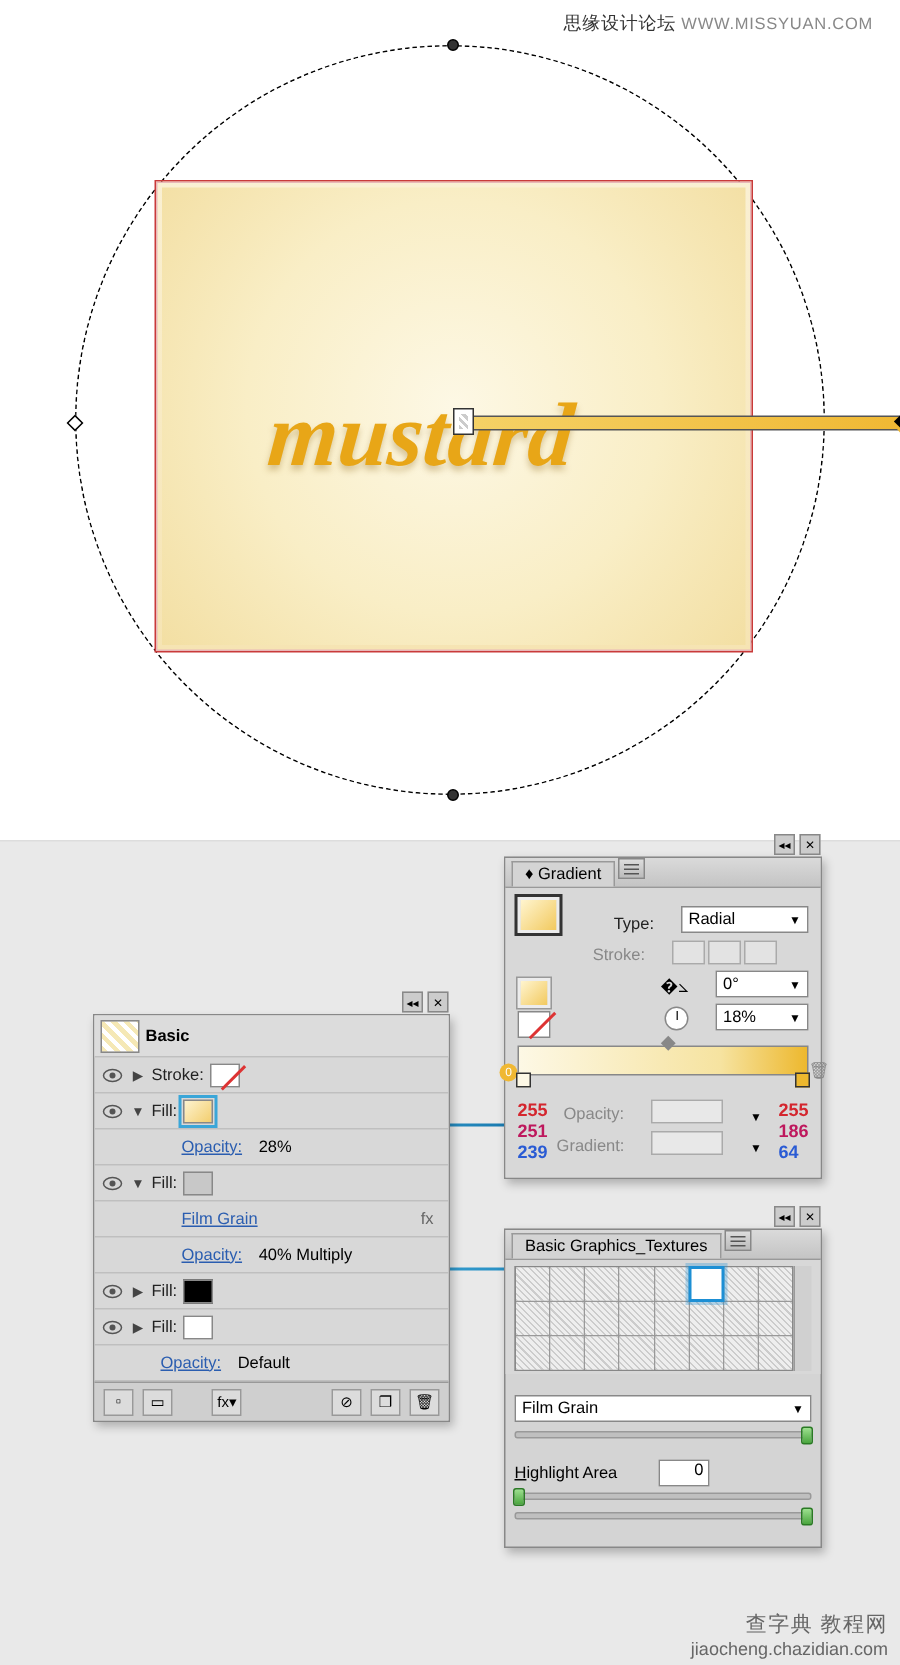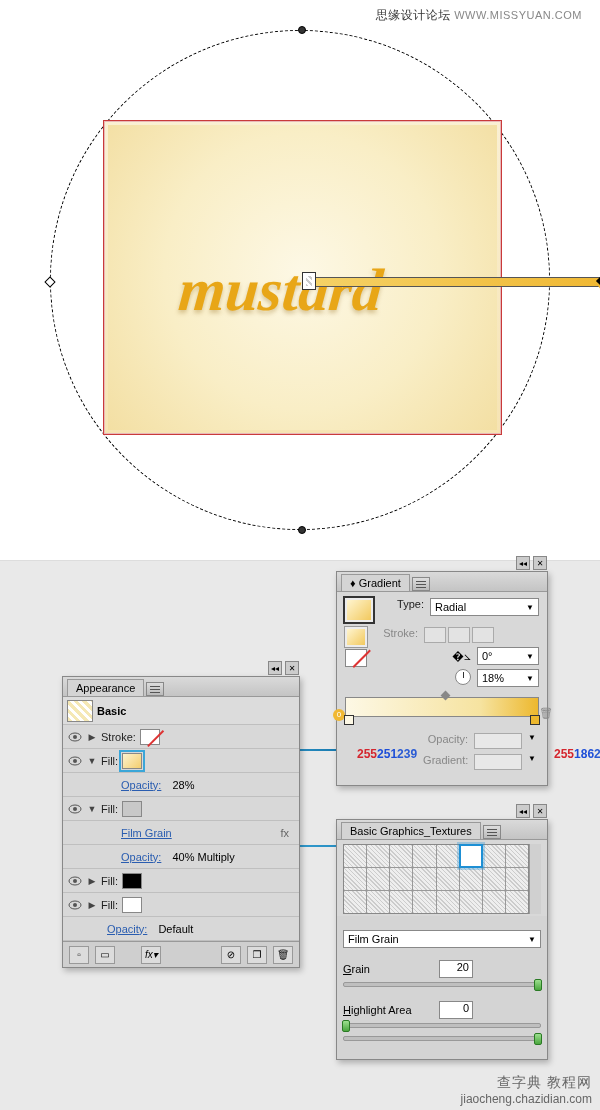--- a/index.html
+++ b/index.html
@@ -22,21 +22,21 @@
 
 .gradient-annotator { position: absolute; top: 247px; left: 258px; width: 296px; height: 10px; background: linear-gradient(90deg,#f5d267,#f0b833); border: 1px solid #555; }
 .ga-start { position: absolute; top: 242px; left: 252px; width: 14px; height: 18px; background: #fff; border: 1px solid #333; }
 .ga-start::after { content: ''; position: absolute; top: 3px; left: 3px; width: 6px; height: 10px; background: repeating-linear-gradient(45deg,#ccc,#ccc 2px,#fff 2px,#fff 4px); }
 .ga-end { position: absolute; top: 246px; left: 548px; width: 10px; height: 10px; background: #000; transform: rotate(45deg); }
 .ga-tip { position: absolute; top: 256px; left: 548px; width: 0; height: 0; border-left: 5px solid transparent; border-right: 5px solid transparent; border-top: 6px solid #f0b833; }
 
 .bottom-section { position: relative; height: 550px; background: #e9e9e9; border-top: 1px solid #ddd; }
 
 .panel { position: absolute; background: #d4d4d4; border: 1px solid #888; box-shadow: 2px 3px 6px rgba(0,0,0,.25); }
-.panel-header { display: flex; align-items: flex-end; height: 20px; background: linear-gradient(#dadada,#c4c4c4); border-bottom: 1px solid #999; padding: 0 4px; }
+.panel-header { display: flex; align-items: flex-start; height: 20px; background: linear-gradient(#dadada,#c4c4c4); border-bottom: 1px solid #999; padding: 0 4px; }
 .panel-tab { background: #d4d4d4; border: 1px solid #999; border-bottom: none; padding: 2px 8px; font-size: 11px; margin-top: 2px; }
 .panel-controls { margin-left: auto; display: flex; gap: 3px; }
 .pc-btn { width: 14px; height: 14px; background: #ccc; border: 1px solid #888; font-size: 8px; display: flex; align-items: center; justify-content: center; cursor: pointer; }
 .panel-menu { width: 18px; height: 14px; background: linear-gradient(#ddd,#bbb); border: 1px solid #888; margin-left: 2px; display: flex; flex-direction: column; justify-content: center; align-items: center; gap: 2px; cursor: pointer; }
 .panel-menu span { width: 10px; height: 1px; background: #555; }
 
 
 .appearance { top: 115px; left: 62px; width: 238px; }
 .app-body { background: #d8d8d8; }
 .app-row { display: flex; align-items: center; height: 24px; border-bottom: 1px solid #bfbfbf; padding: 0 4px; gap: 4px; }
@@ -61,42 +61,42 @@
 .footer-btn { width: 20px; height: 18px; border: 1px solid #999; background: #dcdcdc; display: flex; align-items: center; justify-content: center; font-size: 10px; cursor: pointer; }
 
 
 .conn-line { position: absolute; height: 2px; background: linear-gradient(90deg,#3aa6d8,#1a7bb0); }
 .conn1 { top: 188px; left: 238px; width: 98px; }
 .conn2 { top: 284px; left: 245px; width: 179px; }
 
 
 .gradient-panel { top: 10px; left: 336px; width: 212px; }
 .grad-body { padding: 6px 8px 10px; background: #d8d8d8; }
-.grad-row { display: flex; align-items: flex-start; gap: 6px; margin-bottom: 5px; }
+.grad-row { display: flex; align-items: flex-end; gap: 18px; margin-bottom: 5px; }
 .grad-swatch { width: 28px; height: 24px; background: linear-gradient(135deg,#fff5d0,#f2c95e); border: 2px solid #ececec; outline: 1px solid #999; }
 .grad-swatch.sel { outline: 2px solid #333; }
 .dropdown { display: flex; align-items: center; border: 1px solid #888; background: #fff; height: 18px; padding: 0 4px; font-size: 11px; }
 .dropdown .arr { margin-left: auto; font-size: 8px; }
 .grad-label { color: #888; width: 45px; text-align: right; font-size: 11px; }
 .stroke-btns { display: flex; gap: 2px; }
 .stroke-btn { width: 22px; height: 16px; border: 1px solid #aaa; background: #e3e3e3; }
 .angle-icon { width: 16px; height: 16px; border: 1px solid #888; border-radius: 50%; background: #fff; position: relative; }
 .angle-icon::after { content: ''; position: absolute; left: 7px; top: 2px; width: 1px; height: 6px; background: #333; }
 .grad-slider-box { position: relative; margin-top: 4px; }
 .grad-bar { height: 20px; border: 1px solid #888; background: linear-gradient(90deg,#fdf8e5 0%, #f6e3a0 70%, #edb82e 100%); position: relative; }
 .grad-bar::before { content: ''; position: absolute; inset: 0; background: repeating-conic-gradient(#ccc 0 25%, #fff 0 50%) 0 0/8px 8px; z-index: -1; }
 .stop { position: absolute; bottom: -9px; width: 10px; height: 10px; border: 1px solid #333; }
 .stop-l { left: -2px; background: #fdf8e5; }
 .stop-r { right: -2px; background: #edb82e; }
 .mid-diamond { position: absolute; top: -6px; left: 50%; width: 7px; height: 7px; background: #888; transform: rotate(45deg); }
 .zero-badge { position: absolute; left: -12px; bottom: -4px; width: 12px; height: 12px; border-radius: 50%; background: #f0b833; color: #fff; font-size: 8px; text-align: center; line-height: 12px; }
 .trash-can { position: absolute; right: -14px; bottom: -3px; font-size: 11px; color: #888; cursor: pointer; }
-.rgb-col { display: flex; flex-direction: row; font-size: 12px; font-weight: bold; line-height: 14px; margin-left: 12px; }
+.rgb-col { display: flex; flex-direction: column; font-size: 12px; font-weight: bold; line-height: 14px; }
 .rgb-r { color: #d4262e; }
-.rgb-g { color: #1d4ed8; }
+.rgb-g { color: #be185d; }
 .rgb-b { color: #2a5bd4; }
 .ol-row { display: flex; align-items: center; gap: 6px; margin-top: 10px; }
 .ol-input { width: 48px; height: 16px; border: 1px solid #aaa; background: #e8e8e8; }
 
 
 .textures { top: 258px; left: 336px; width: 212px; }
 .tex-body { padding: 4px 6px 2px; background: #d8d8d8; }
 .tex-grid { display: grid; grid-template-columns: repeat(8,1fr); gap: 1px; background: #999; border: 1px solid #888; }
 .tex-cell { aspect-ratio: 1; background: #e6e6e6; background-image: repeating-linear-gradient(45deg,#ccc,#ccc 1px,#eee 1px,#eee 3px); }
 .tex-cell.blank { background: #fff; }
@@ -141,28 +141,20 @@
 <div class="bottom-section">
 
   <div class="conn-line conn1"></div>
   <div class="conn-line conn2"></div>
 
   <div class="panel appearance">
     <div class="panel-controls" style="position:absolute;top:-16px;right:0;display:flex;">
       <div class="pc-btn">◂◂</div>
       <div class="pc-btn">✕</div>
     </div>
-    <div class="panel-header">
-      <div class="panel-tab">Appearance</div>
-      <div class="panel-menu">
-          <span></span>
-          <span></span>
-          <span></span>
-        </div>
-    </div>
     <div class="app-body">
       <div class="app-row path">
         <span class="swatch sw-pattern"></span>
         <b>Basic</b>
       </div>
       <div class="app-row">
         <span class="eye">
             <svg viewBox="0 0 14 10">
               <ellipse cx="7" cy="5" rx="6" ry="4" fill="none" stroke="#555"></ellipse>
               <circle cx="7" cy="5" r="2" fill="#555"></circle>
@@ -230,21 +222,21 @@
       </div>
       <div class="app-row indent">
         <span class="link">Opacity:</span>&nbsp;
         <span>Default</span>
       </div>
     </div>
     <div class="app-footer">
       <span class="footer-btn">▫</span>
       <span class="footer-btn">▭</span>
       <span style="flex:.3"></span>
-      <span class="footer-btn" style="font-style:italic">fx▾</span>
+      <span class="footer-btn" style="">fx▾</span>
       <span style="flex:1"></span>
       <span class="footer-btn">⊘</span>
       <span class="footer-btn">❐</span>
       <span class="footer-btn">🗑</span>
     </div>
   </div>
 
   <div class="panel gradient-panel">
     <div class="panel-controls" style="position:absolute;top:-16px;right:0;display:flex;">
       <div class="pc-btn">◂◂</div>
@@ -320,21 +312,21 @@
             </div>
           <div class="grad-row">
               <span class="grad-label">Gradient:</span>
               <div class="ol-input"></div>
               <span style="font-size:8px">▼</span>
             </div>
         </div>
         <div class="rgb-col">
           <span class="rgb-r">255</span>
           <span class="rgb-g">186</span>
-          <span class="rgb-b">25</span>
+          <span class="rgb-b">64</span>
         </div>
       </div>
     </div>
   </div>
 
   <div class="panel textures">
     <div class="panel-controls" style="position:absolute;top:-16px;right:0;display:flex;">
       <div class="pc-btn">◂◂</div>
       <div class="pc-btn">✕</div>
     </div>
@@ -375,24 +367,20 @@
             <div class="tex-cell"></div>
         </div>
         <div class="tex-scroll"></div>
       </div>
     </div>
     <div class="tex-controls">
       <div class="dropdown" style="width:100%;margin-bottom:12px">
         <span>Film Grain</span>
           <span class="arr">▼</span>
       </div>
-      <div class="tex-field">
-        <span class="tex-field-label"><u>G</u>rain</span>
-        <div class="tex-num">20</div>
-      </div>
       <div class="slider" style="margin:-6px 0 14px 0">
           <div class="slider-thumb" style="right:-2px"></div>
         </div>
       <div class="tex-field">
         <span class="tex-field-label"><u>H</u>ighlight Area</span>
         <div class="tex-num">0</div>
       </div>
       <div class="slider" style="margin:-6px 0 14px 0">
           <div class="slider-thumb" style="left:-2px"></div>
         </div>

